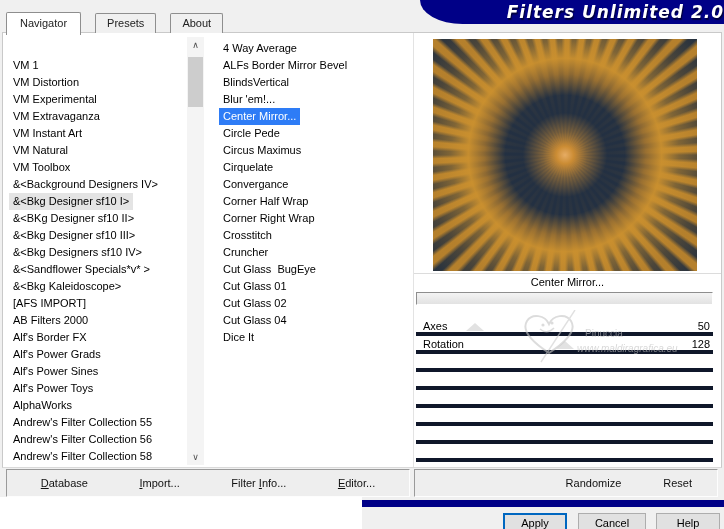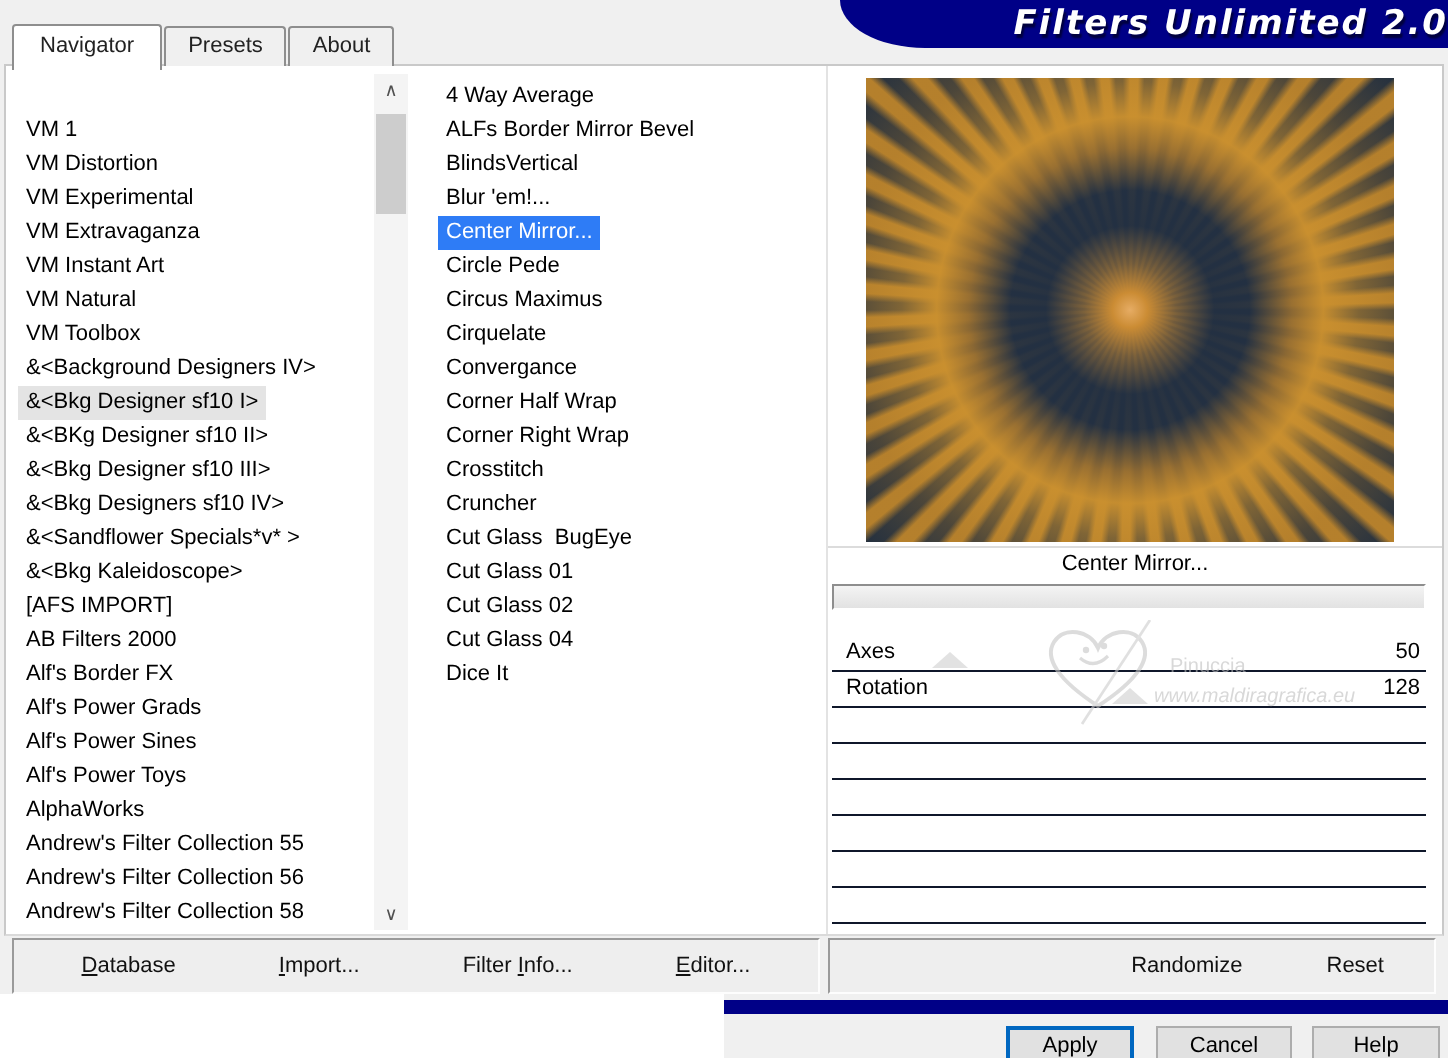--- a/index.html
+++ b/index.html
@@ -9,21 +9,21 @@
 
   
   .banner{position:absolute;left:420px;top:0;width:304px;height:24px;background:#000087;
           border-bottom-left-radius:46px 26px;display:flex;align-items:center;justify-content:flex-end;
           color:#fff;font-family:"DejaVu Sans",sans-serif;font-weight:bold;font-style:italic;
           font-size:17px;letter-spacing:1px;text-shadow:1px 2px 1px rgba(0,0,0,.55)}
 
   
   .tabs{position:absolute;left:6px;top:10px;display:flex;align-items:flex-end;z-index:4}
   .tab{padding:3px 11px 4px;border:1px solid #8e8e8e;border-bottom:none;background:#f0f0f0;
-       margin-right:1px;border-radius:2px 2px 0 0;color:#222}
+       margin-right:14px;border-radius:2px 2px 0 0;color:#222}
   .tab.active{background:#fff;padding:4px 13px 6px;position:relative;top:2px}
 
   
   .content{position:absolute;left:2px;top:32px;width:720px;height:436px;background:#fff;
            border:1px solid #c9c9c9;border-bottom-color:#dadada}
   .divider-v{position:absolute;left:410px;top:0;width:1px;height:434px;background:#e3e3e3}
 
   
   .list{position:absolute;overflow:hidden}
   .catlist{left:6px;top:24px;width:178px;height:410px}
@@ -52,21 +52,21 @@
       repeating-conic-gradient(from 0deg at 50% 50%,
         #b5802c 0deg 2deg, #24303f 3.6deg 5.4deg, #b5802c 7.2deg)}
   .ptitle-line{position:absolute;left:411px;top:240px;width:307px;border-top:1px solid #dcdcdc}
   .ptitle{position:absolute;left:411px;top:243px;width:307px;text-align:center}
   .pbar{position:absolute;left:413px;top:259px;width:297px;height:13px;
         border:1px solid;border-color:#8e8e8e #fff #fff #8e8e8e;
         background:linear-gradient(#f4f4f4,#e2e2e2)}
 
   
   .params{position:absolute;left:413px;top:285px;width:297px}
-  .prow{position:relative;height:18px;line-height:17px;border-bottom:1px solid #0f172a}
+  .prow{position:relative;height:18px;line-height:17px;border-bottom:4px solid #0f172a}
   .pname{position:absolute;left:7px}
   .pval{position:absolute;right:3px}
   .pthumb{position:absolute;bottom:1px;width:0;height:0;margin-left:-9px;
           border-left:9px solid transparent;border-right:9px solid transparent;
           border-bottom:8px solid #e2e2e2}
 
   
   .wmark{position:absolute;left:519px;top:308px;width:200px;height:58px;opacity:.6;
          color:#bfbfbf;pointer-events:none;z-index:5}
   .wmark svg{position:absolute;left:0;top:2px}

